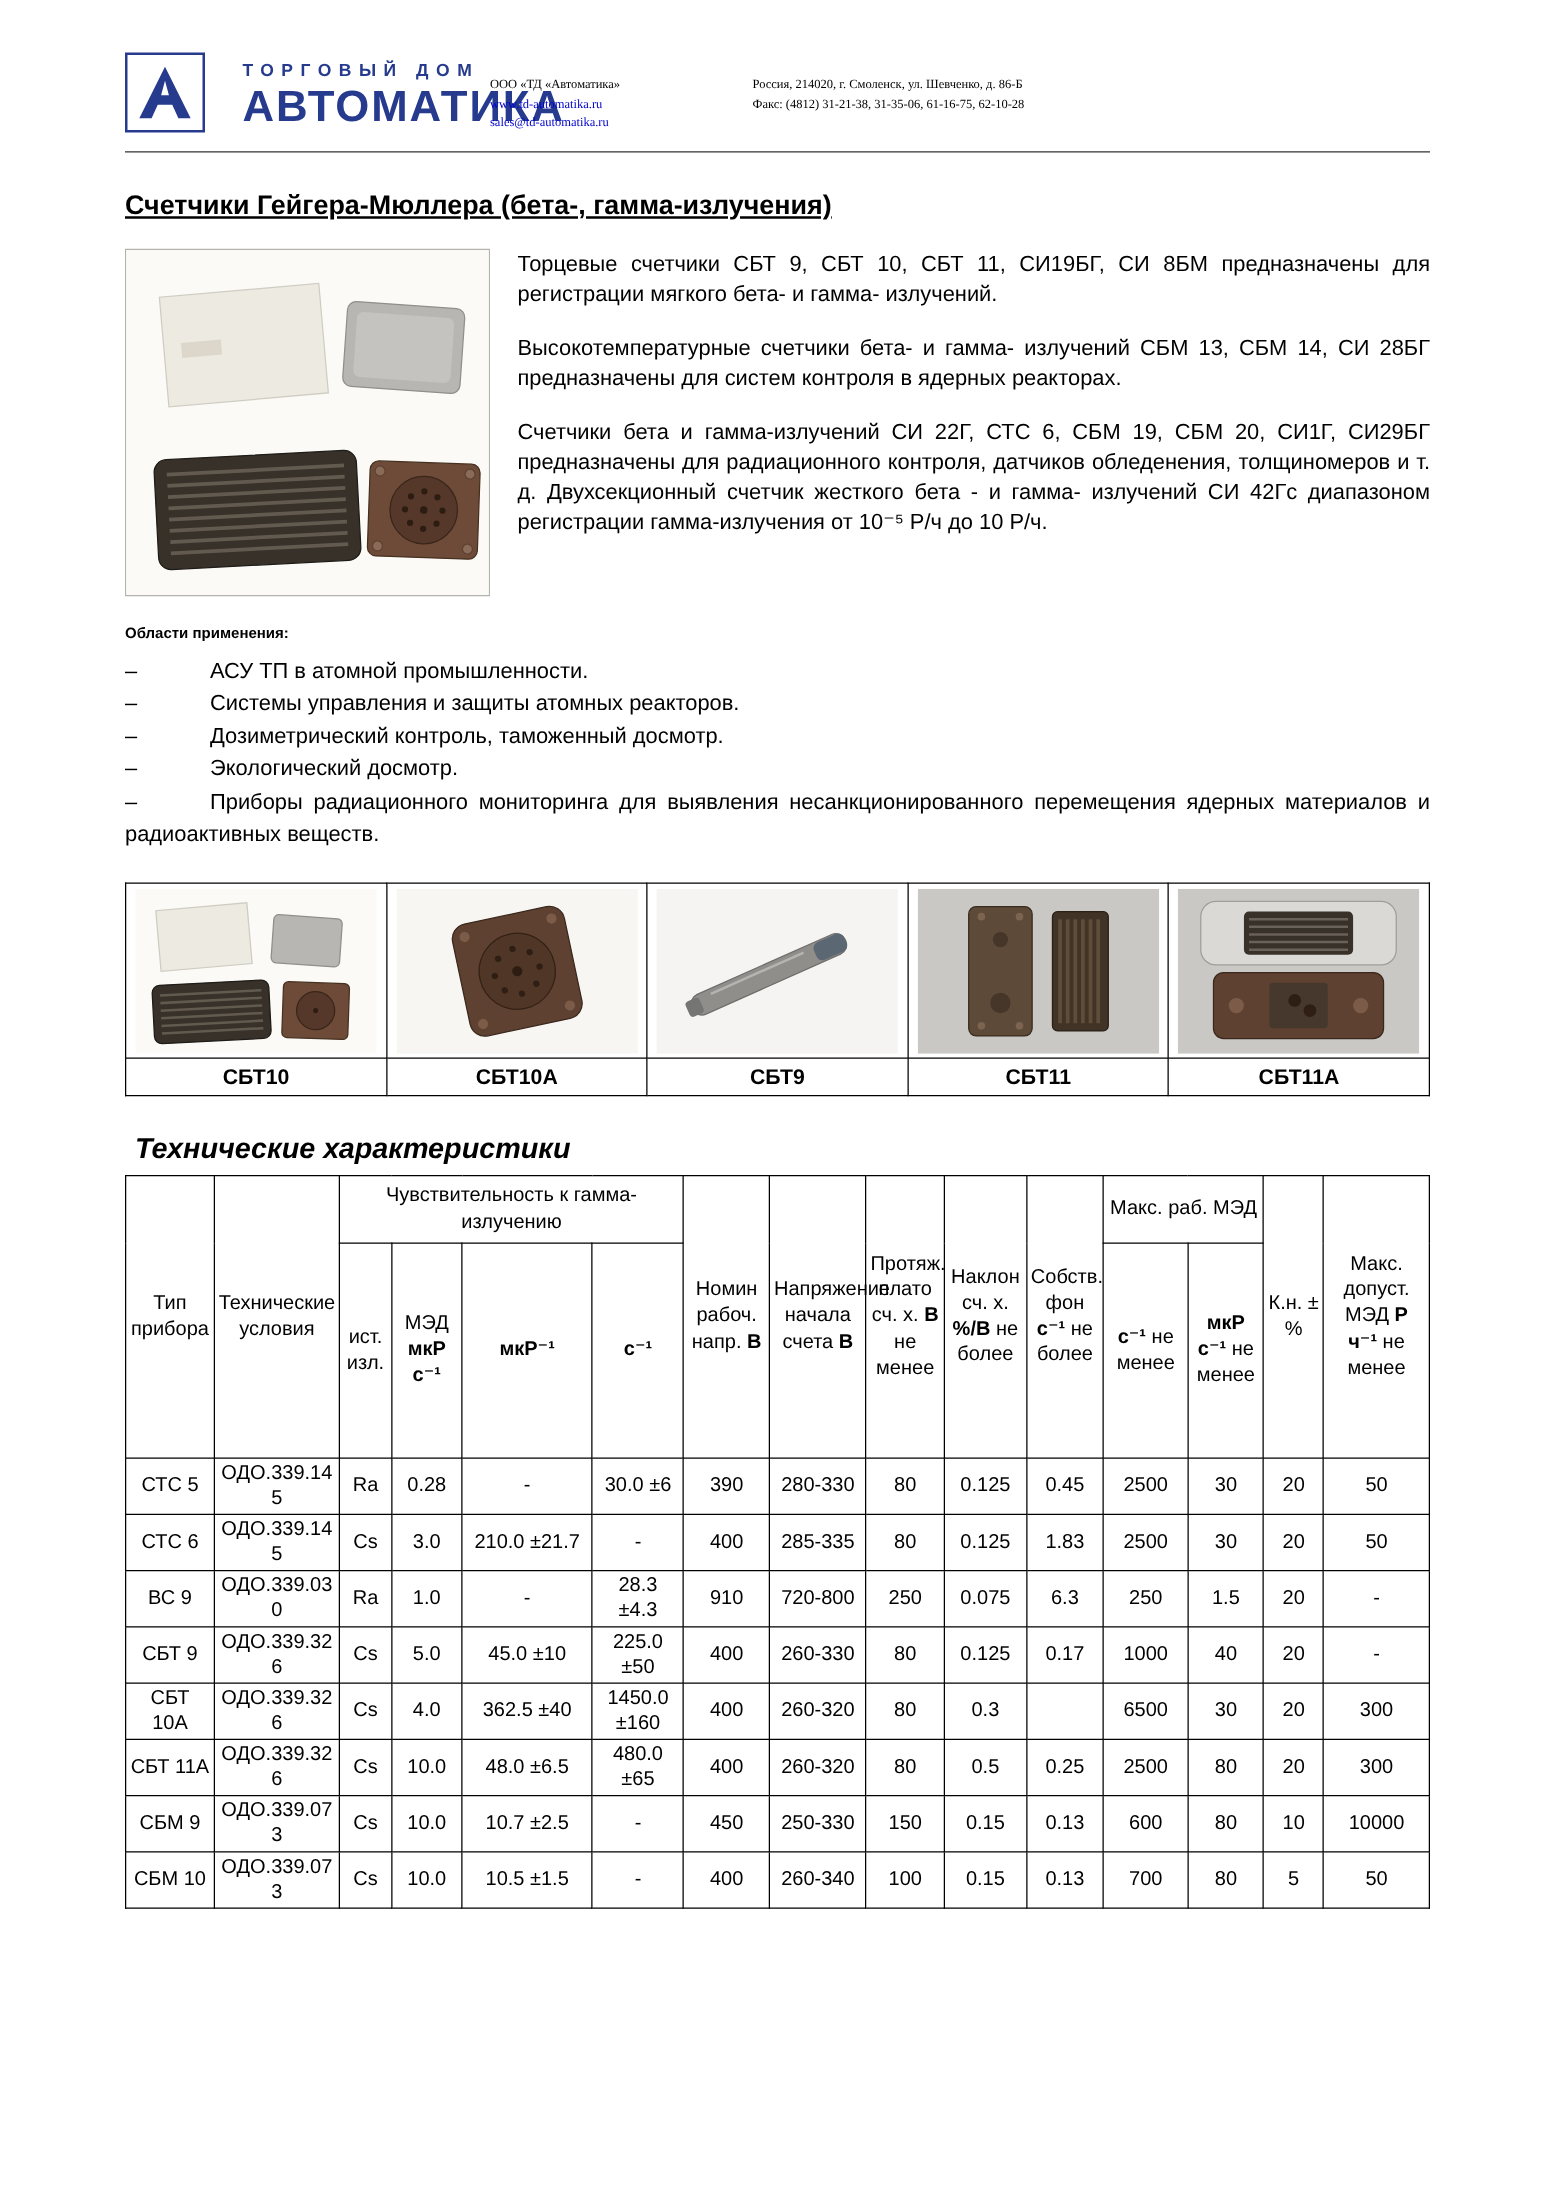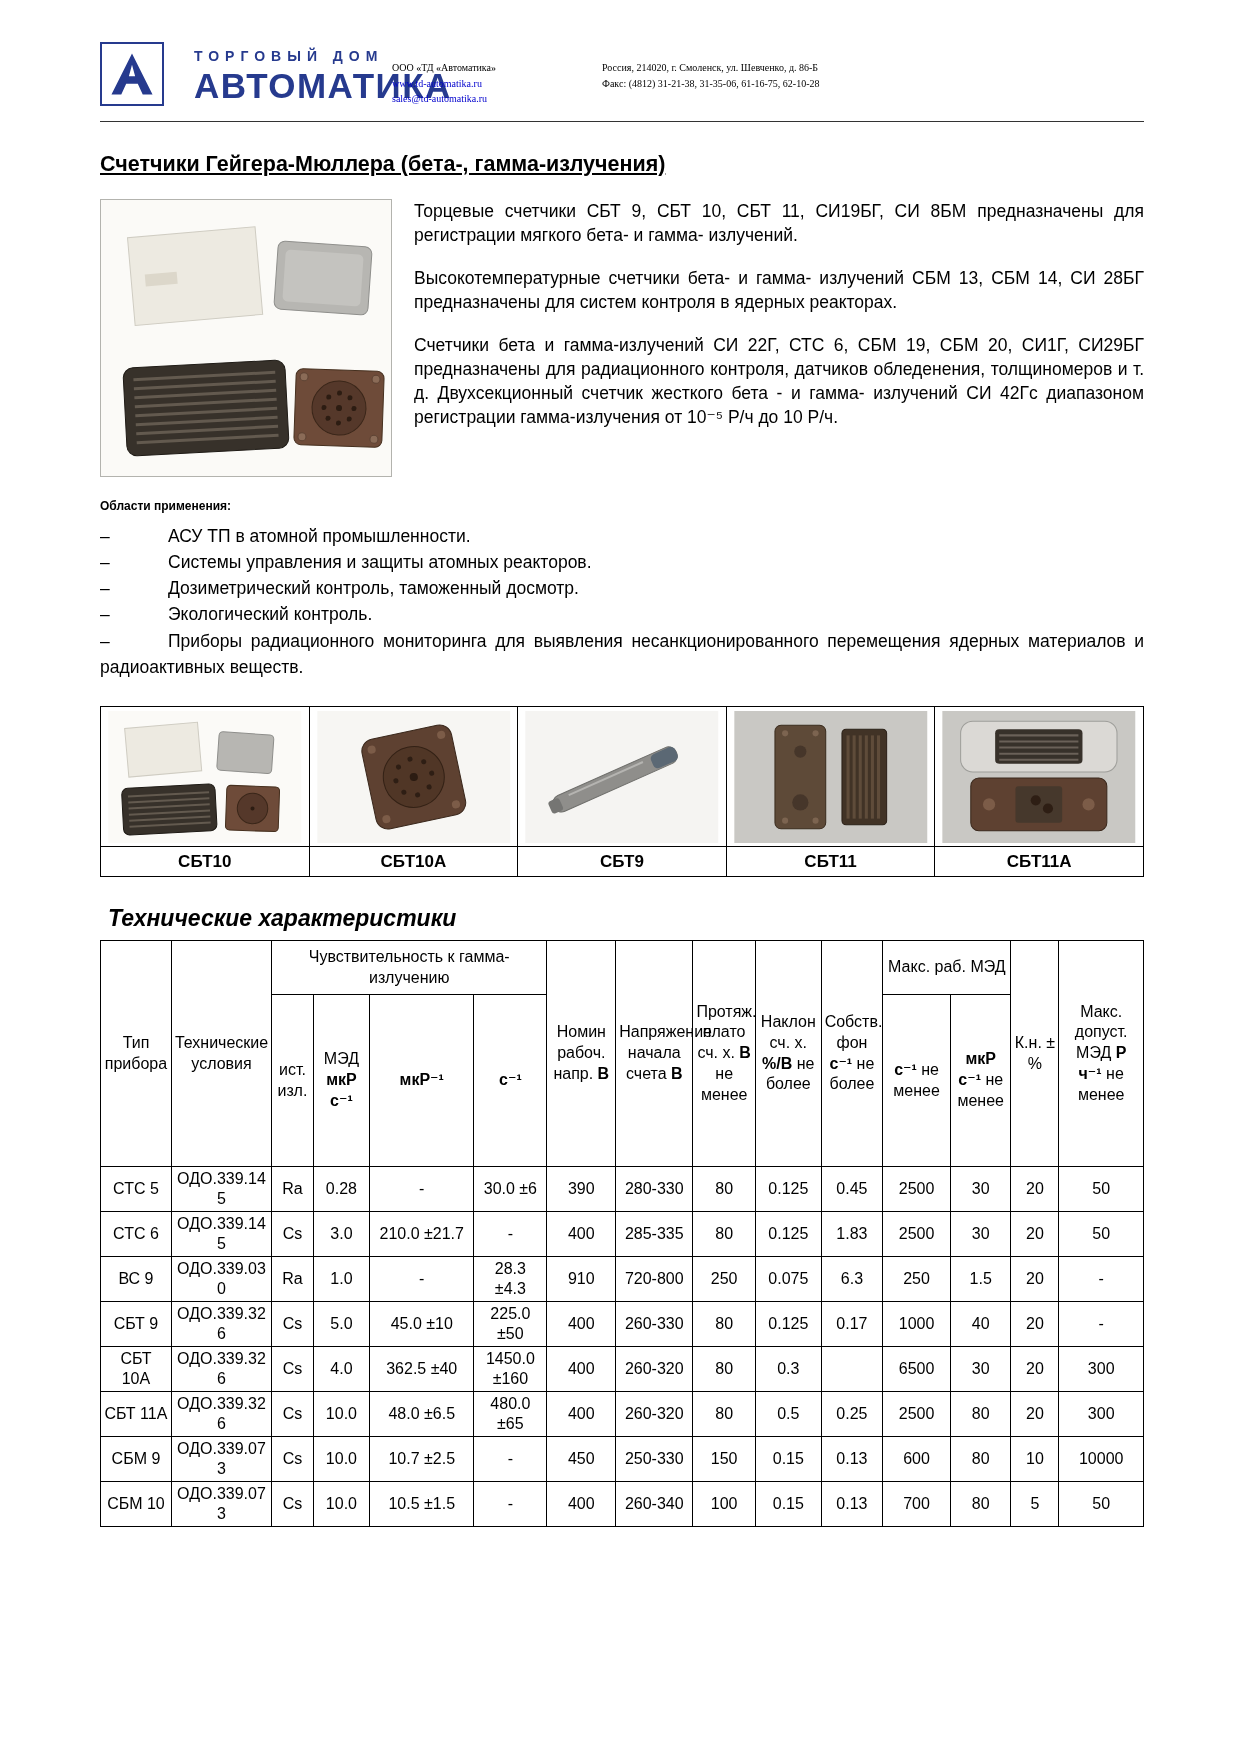--- a/index.html
+++ b/index.html
@@ -137,21 +137,21 @@
       <p>Высокотемпературные счетчики бета- и гамма- излучений СБМ 13, СБМ 14, СИ 28БГ предназначены для систем контроля в ядерных реакторах.</p>
       <p>Счетчики бета и гамма-излучений СИ 22Г, СТС 6, СБМ 19, СБМ 20, СИ1Г, СИ29БГ предназначены для радиационного контроля, датчиков обледенения, толщиномеров и т. д. Двухсекционный счетчик жесткого бета - и гамма- излучений СИ 42Гс диапазоном регистрации гамма-излучения от 10⁻⁵ Р/ч до 10 Р/ч.</p>
     </div>
   </section>
 
   <section class="applications">
     <h2 class="applications-heading">Области применения:</h2>
     <div class="app-item"><span class="dash">–</span><span>АСУ ТП в атомной промышленности.</span></div>
     <div class="app-item"><span class="dash">–</span><span>Системы управления и защиты атомных реакторов.</span></div>
     <div class="app-item"><span class="dash">–</span><span>Дозиметрический контроль, таможенный досмотр.</span></div>
-    <div class="app-item"><span class="dash">–</span><span>Экологический контроль.</span></div>
+    <div class="app-item"><span class="dash">–</span><span>Экологический досмотр.</span></div>
     <div class="app-item"><span class="dash">–</span><span>Приборы радиационного мониторинга для выявления несанкционированного перемещения ядерных материалов и радиоактивных веществ.</span></div>
   </section>
 
   <table class="gallery">
     <tbody>
       <tr>
         <td class="img-cell">
           <svg viewBox="0 0 190 130" aria-hidden="true">
             <rect width="190" height="130" fill="#fbfaf7"></rect>
             <g transform="rotate(-5 55 38)">

